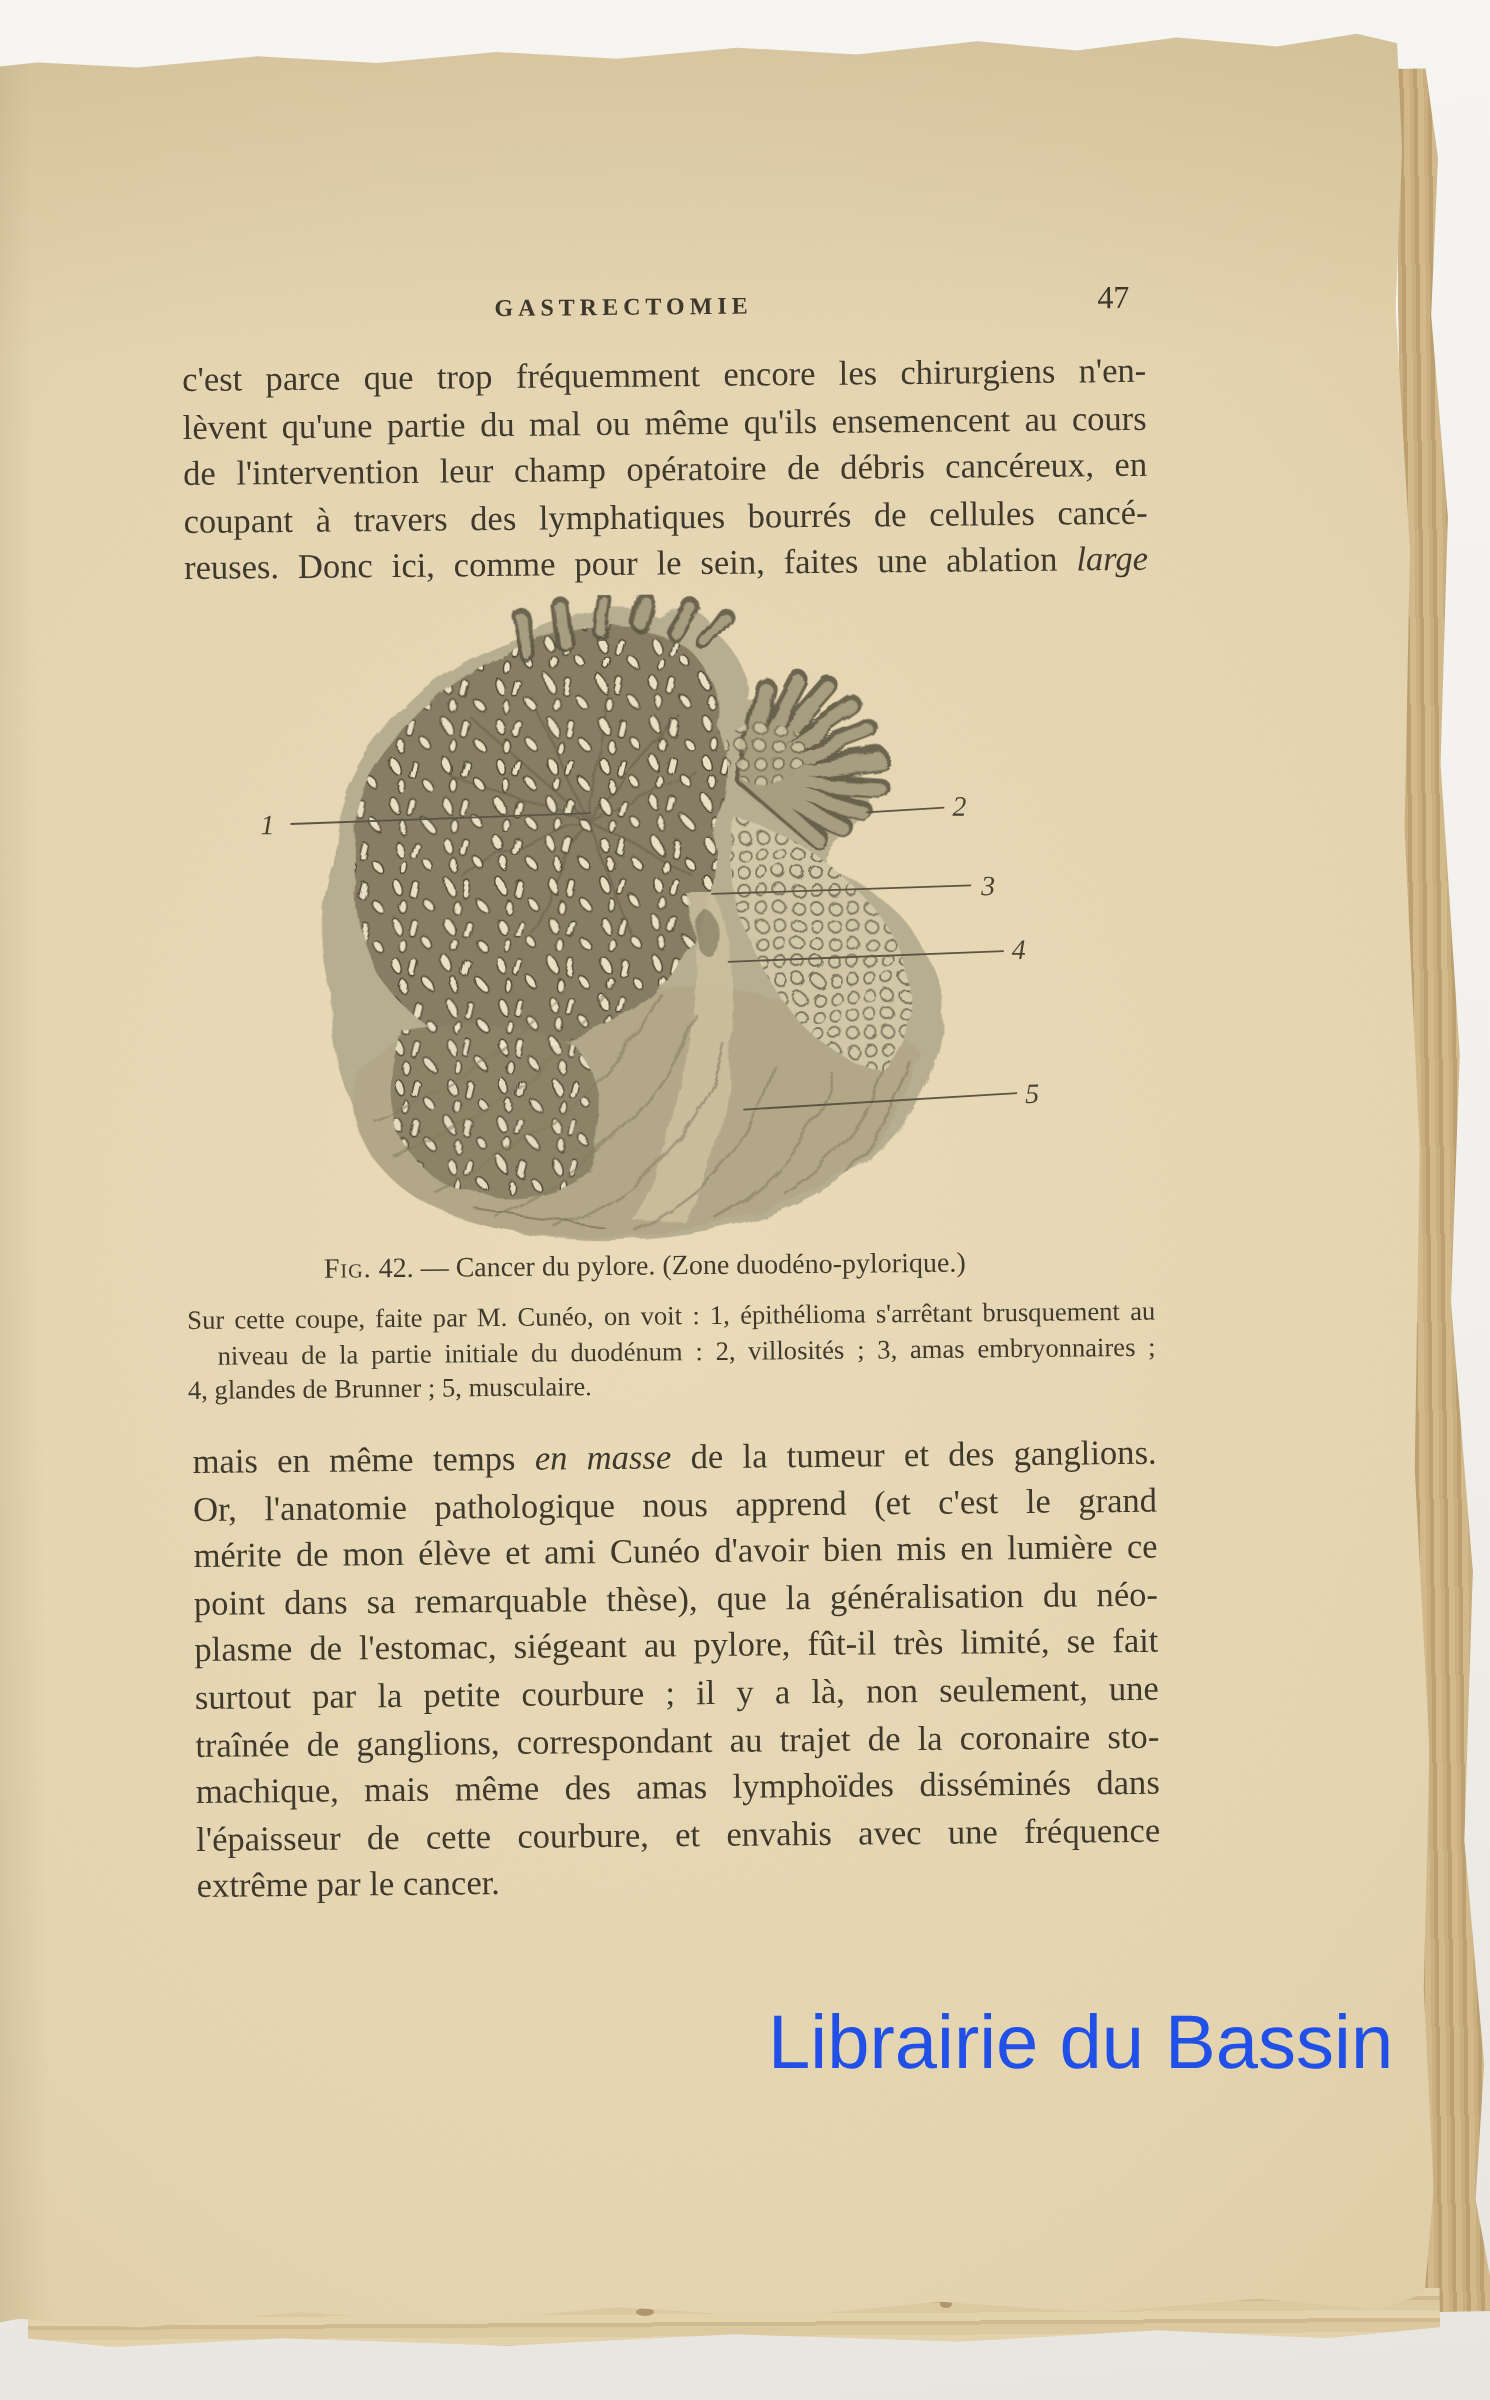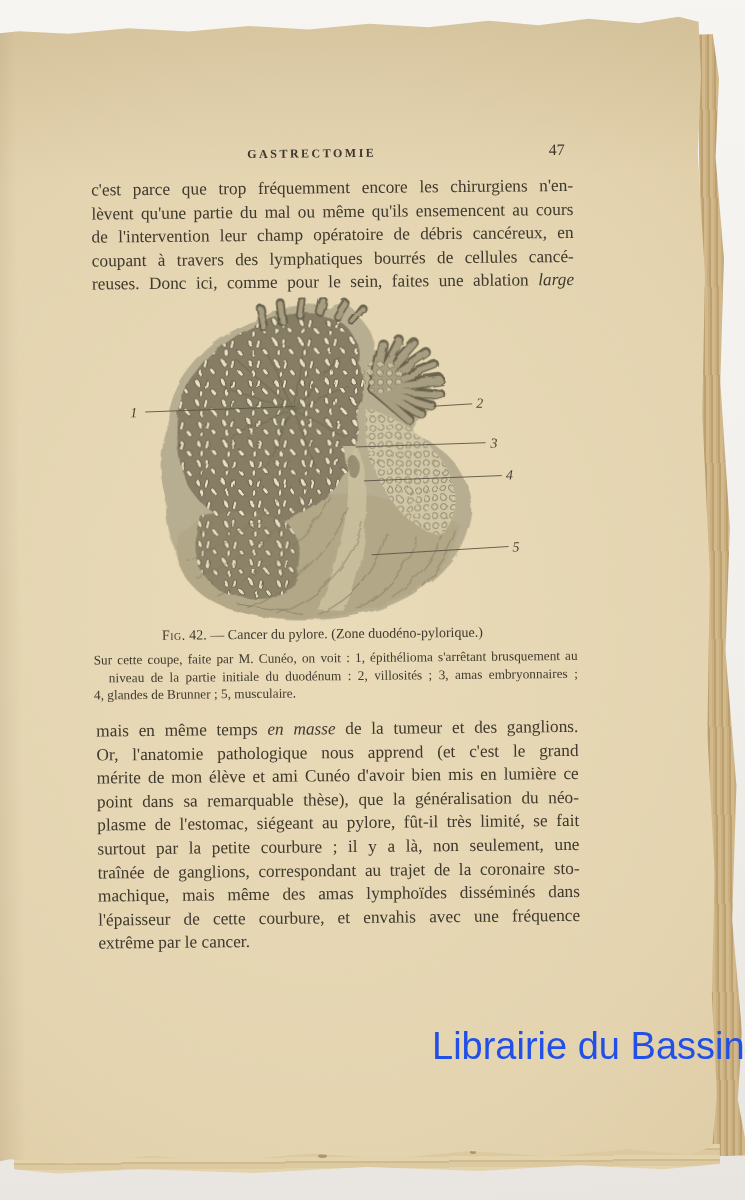--- a/index.html
+++ b/index.html
@@ -46,22 +46,22 @@
   
   .fig-svg{position:absolute;left:22px;top:279px;}
   .caption{position:absolute;left:0;top:608px;width:482px;text-align:center;
     font-size:14px;color:#3d372c;transform:translateX(-14px);}
   .legend{position:absolute;left:-2px;top:631px;width:484px;font-size:13.3px;
     line-height:17.6px;color:#3d372c;}
   .legend .tline{text-align:justify;text-align-last:justify;}
   .legend .tline:nth-child(2){padding-left:15px;}
   .legend .tline:last-child{text-align-last:left;}
   
-  .watermark{position:absolute;left:384px;top:1025px;font-family:"Liberation Sans",sans-serif;
-    font-size:38px;letter-spacing:0px;color:#2150e8;white-space:nowrap;margin-left:48px;}
+  .watermark{position:absolute;left:384px;top:1001px;font-family:"Liberation Sans",sans-serif;
+    font-size:38px;letter-spacing:0px;color:#2150e8;white-space:nowrap;}
   
   .figlabel{font-family:"Liberation Serif",serif;font-style:italic;font-size:14px;fill:#453f30;}
 </style>
 </head>
 <body>
 
 <div class="scene">
   <div class="book">
     <div class="fore-edge-right"></div>
     <div class="bottom-stack"></div>

